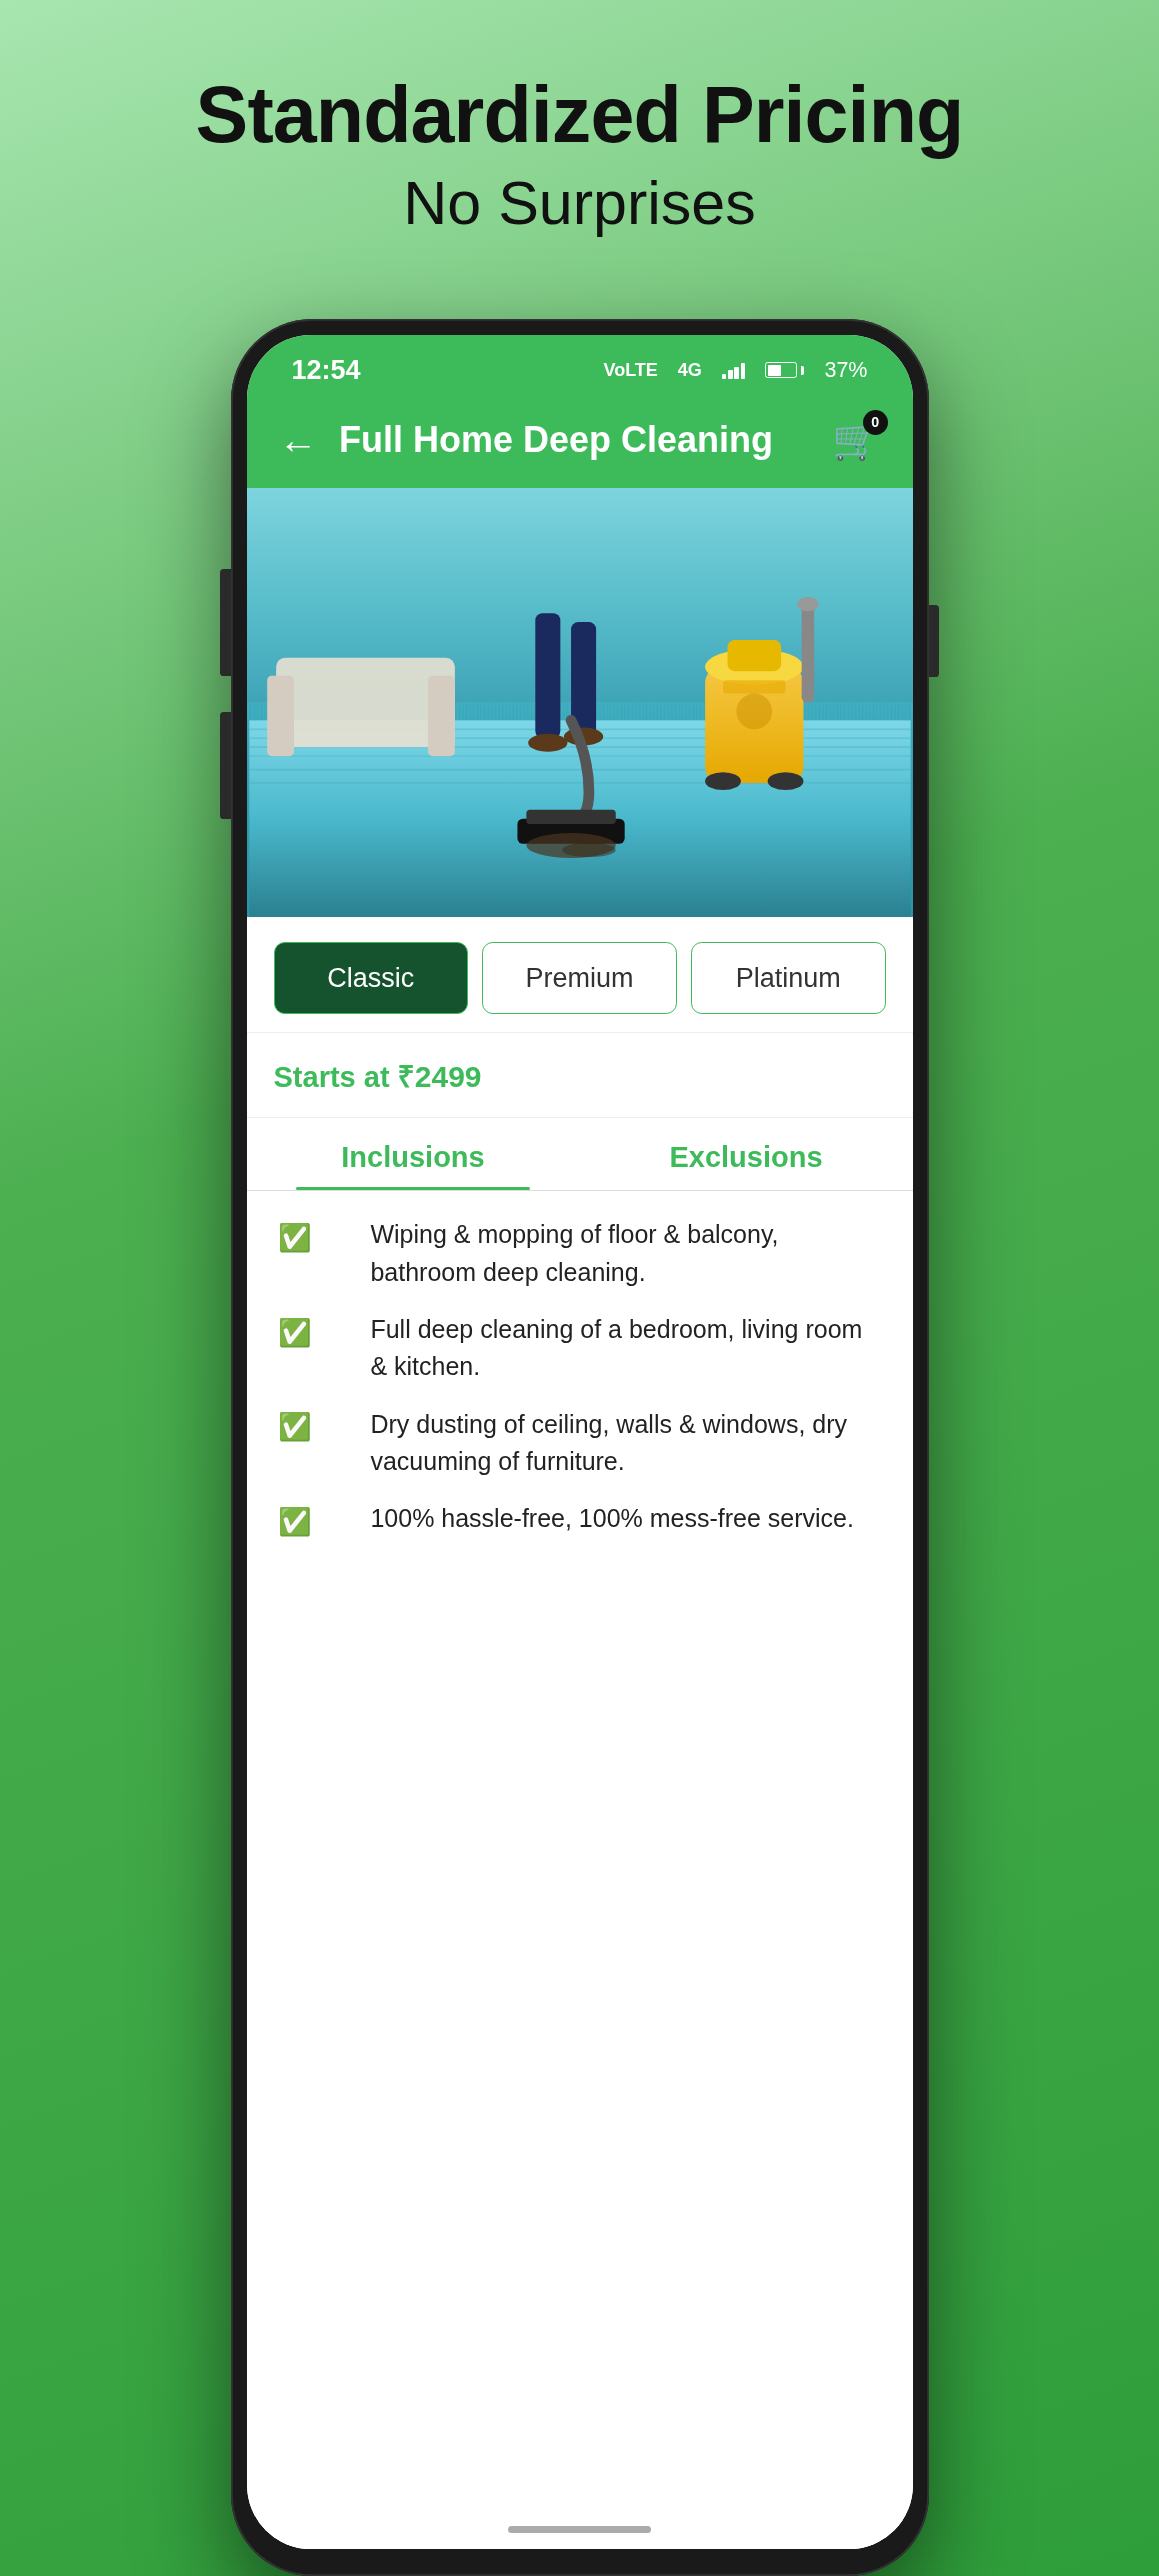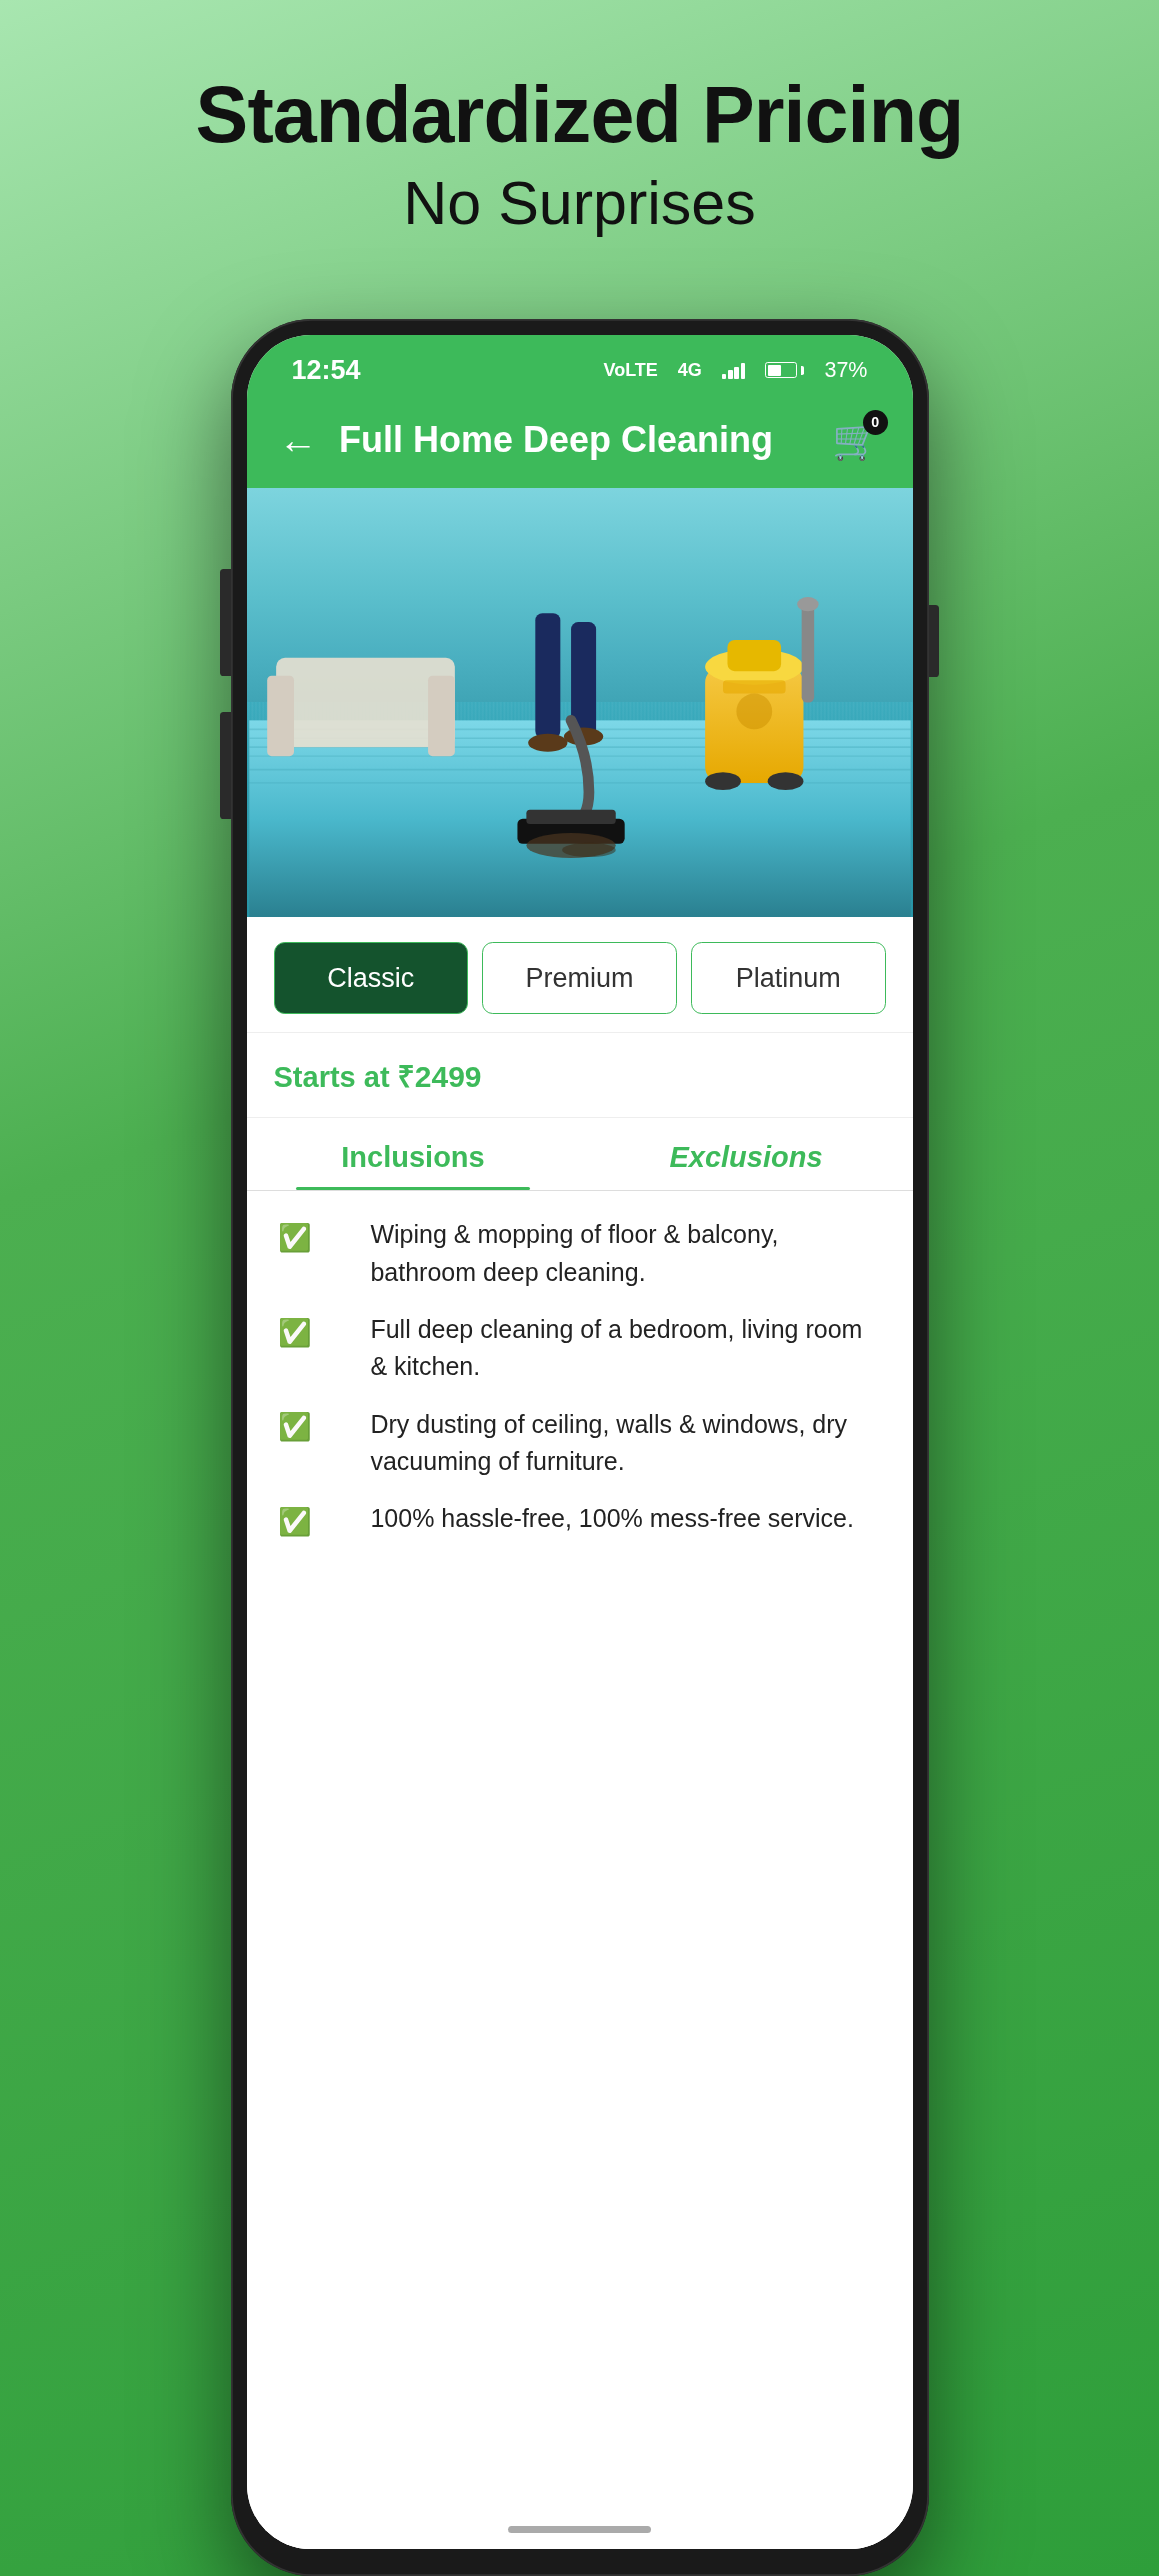--- a/index.html
+++ b/index.html
@@ -311,21 +311,20 @@
       bottom: 0;
       left: 15%;
       width: 70%;
       height: 3.6px;
       background: #3dba5a;
       border-radius: 1.8px;
     }
 
     .tab-item.inactive {
       color: #3dba5a;
-      font-style: italic;
     }
 
     
     .inclusions-list {
       padding: 25px 32px;
       flex: 1;
     }
 
     .inclusion-item {
       display: flex;

